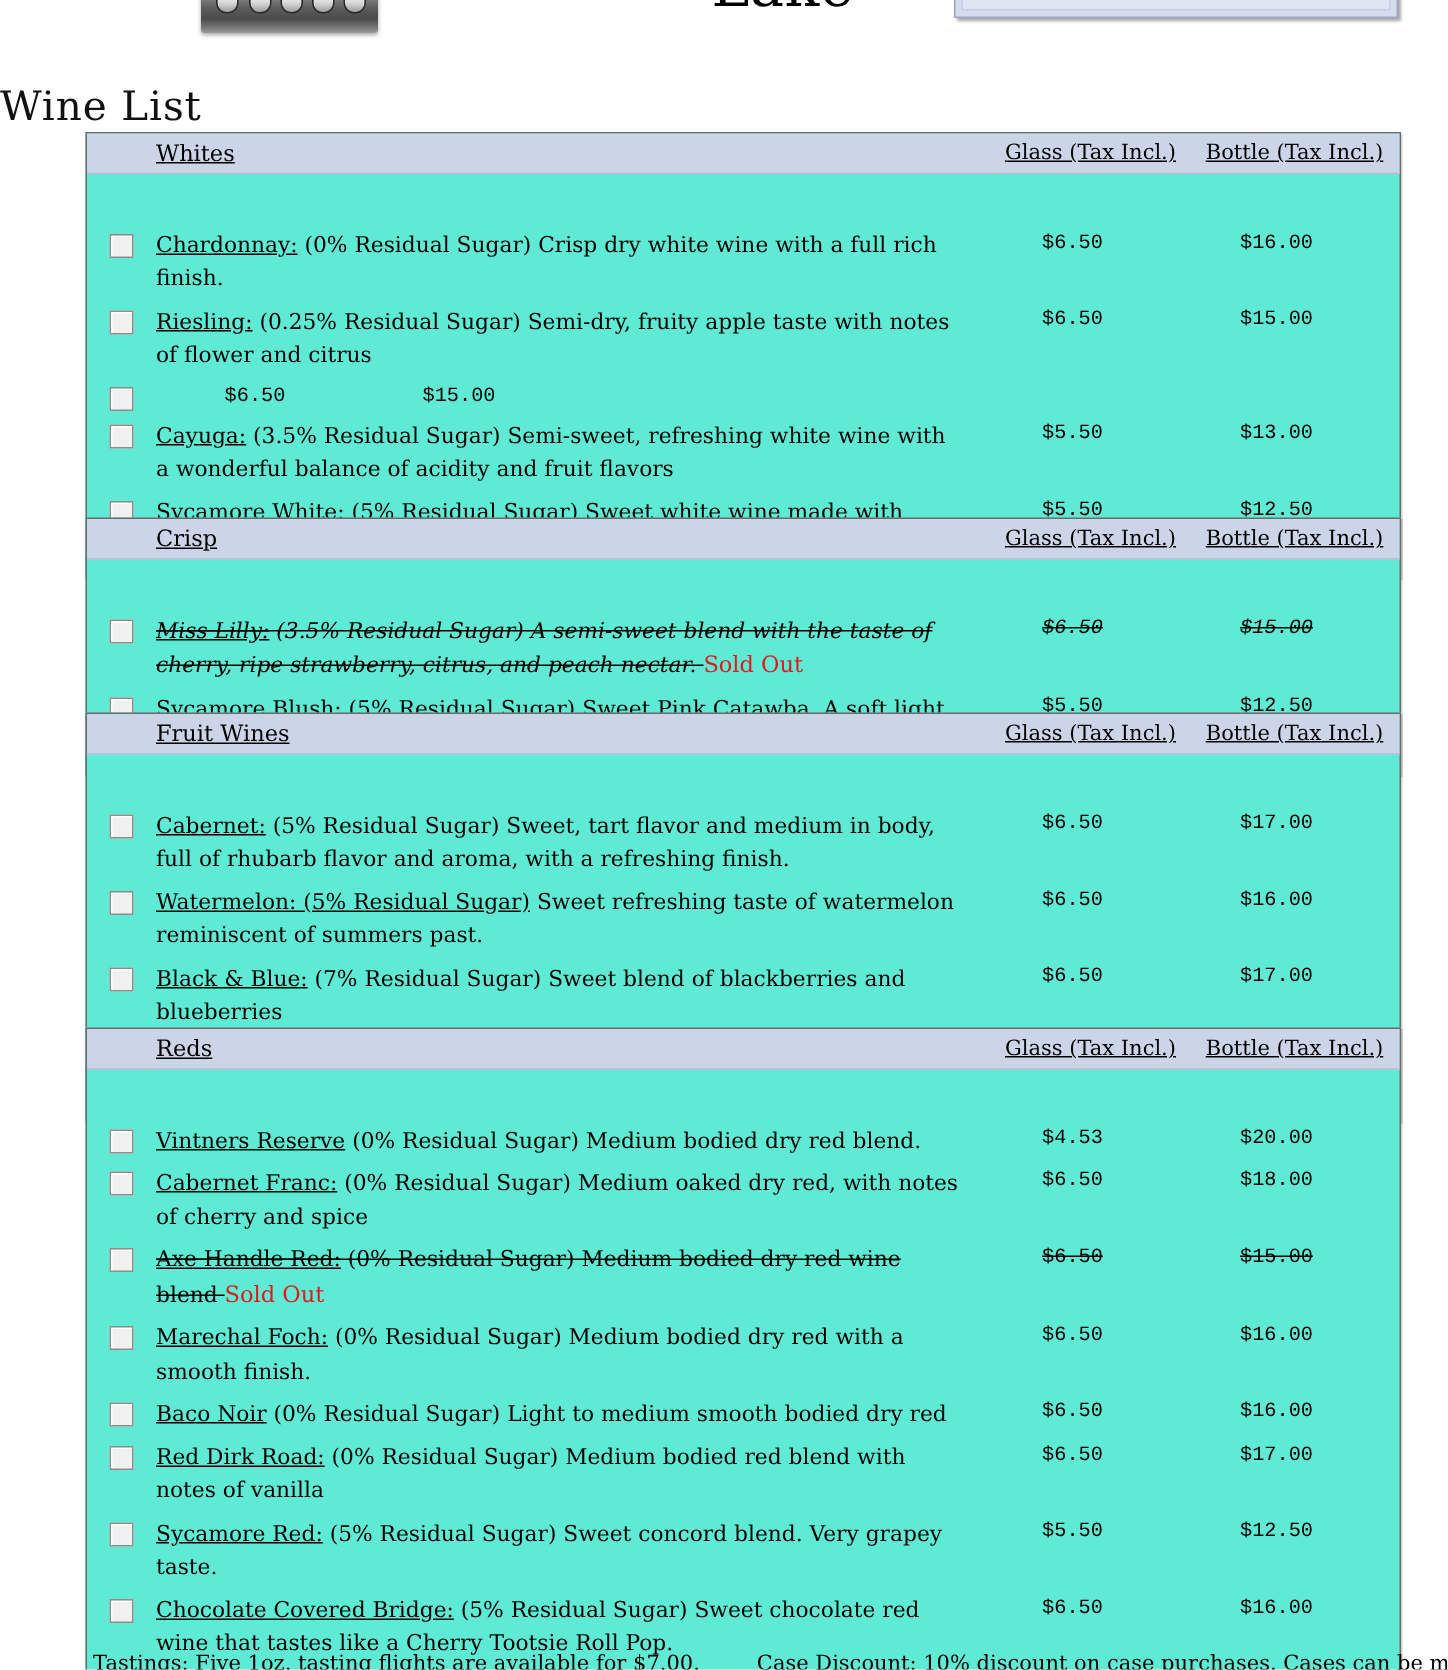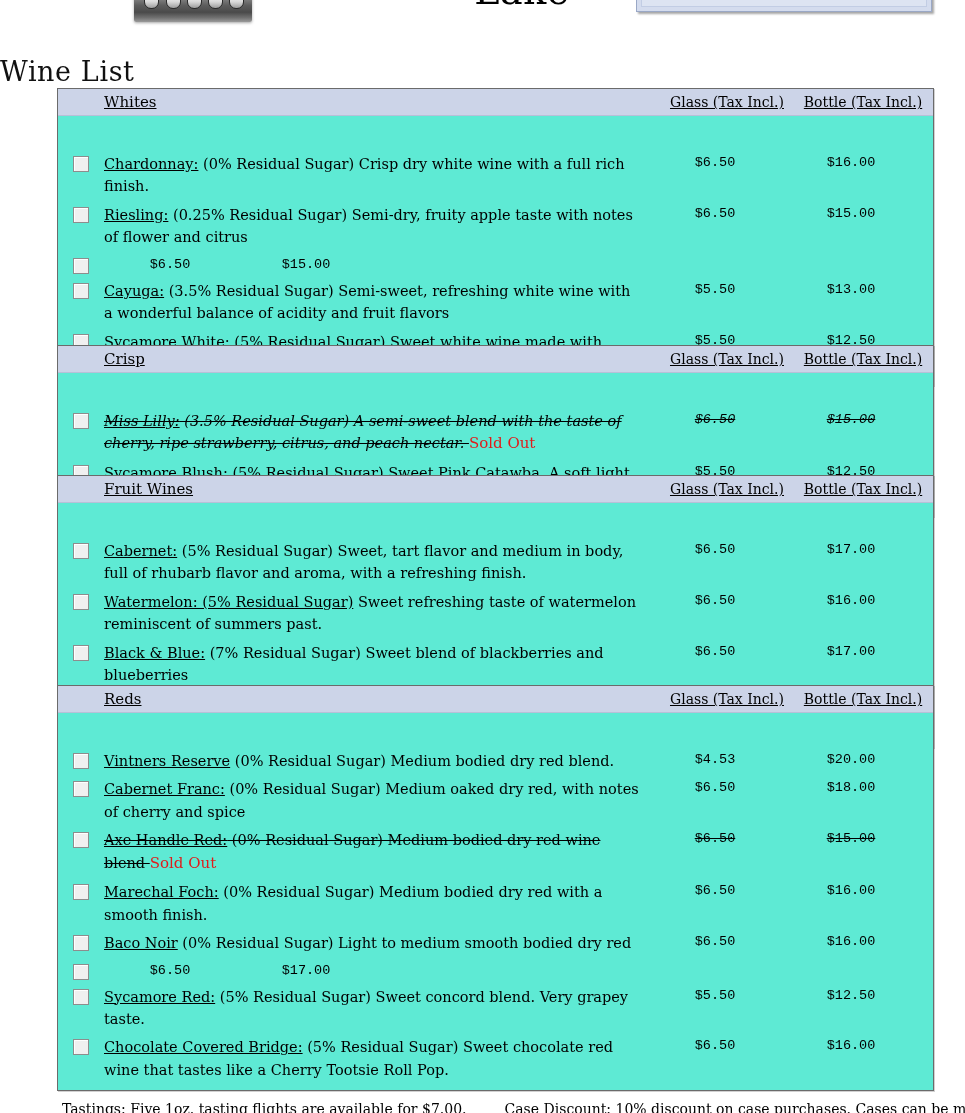--- a/index.html
+++ b/index.html
@@ -400,20 +400,21 @@
             <div class="checkbox"></div>
           </div>
           <div class="desc-cell"><span class="wine-name">Baco Noir</span><span> (0% Residual Sugar)  Light to medium smooth bodied dry red</span></div>
           <div class="price-cell glass">$6.50</div>
           <div class="price-cell bottle">$16.00</div>
         </div>
         <div class="row">
           <div class="cb-cell">
             <div class="checkbox"></div>
           </div>
+          <div class="desc-cell"><span class="wine-name">Red Dirk Road:</span><span> (0% Residual Sugar) Medium bodied red blend with notes of vanilla</span></div>
           <div class="price-cell glass">$6.50</div>
           <div class="price-cell bottle">$17.00</div>
         </div>
         <div class="row">
           <div class="cb-cell">
             <div class="checkbox"></div>
           </div>
           <div class="desc-cell"><span class="wine-name">Sycamore Red:</span><span> (5% Residual Sugar) Sweet concord blend.  Very grapey taste.</span></div>
           <div class="price-cell glass">$5.50</div>
           <div class="price-cell bottle">$12.50</div>

